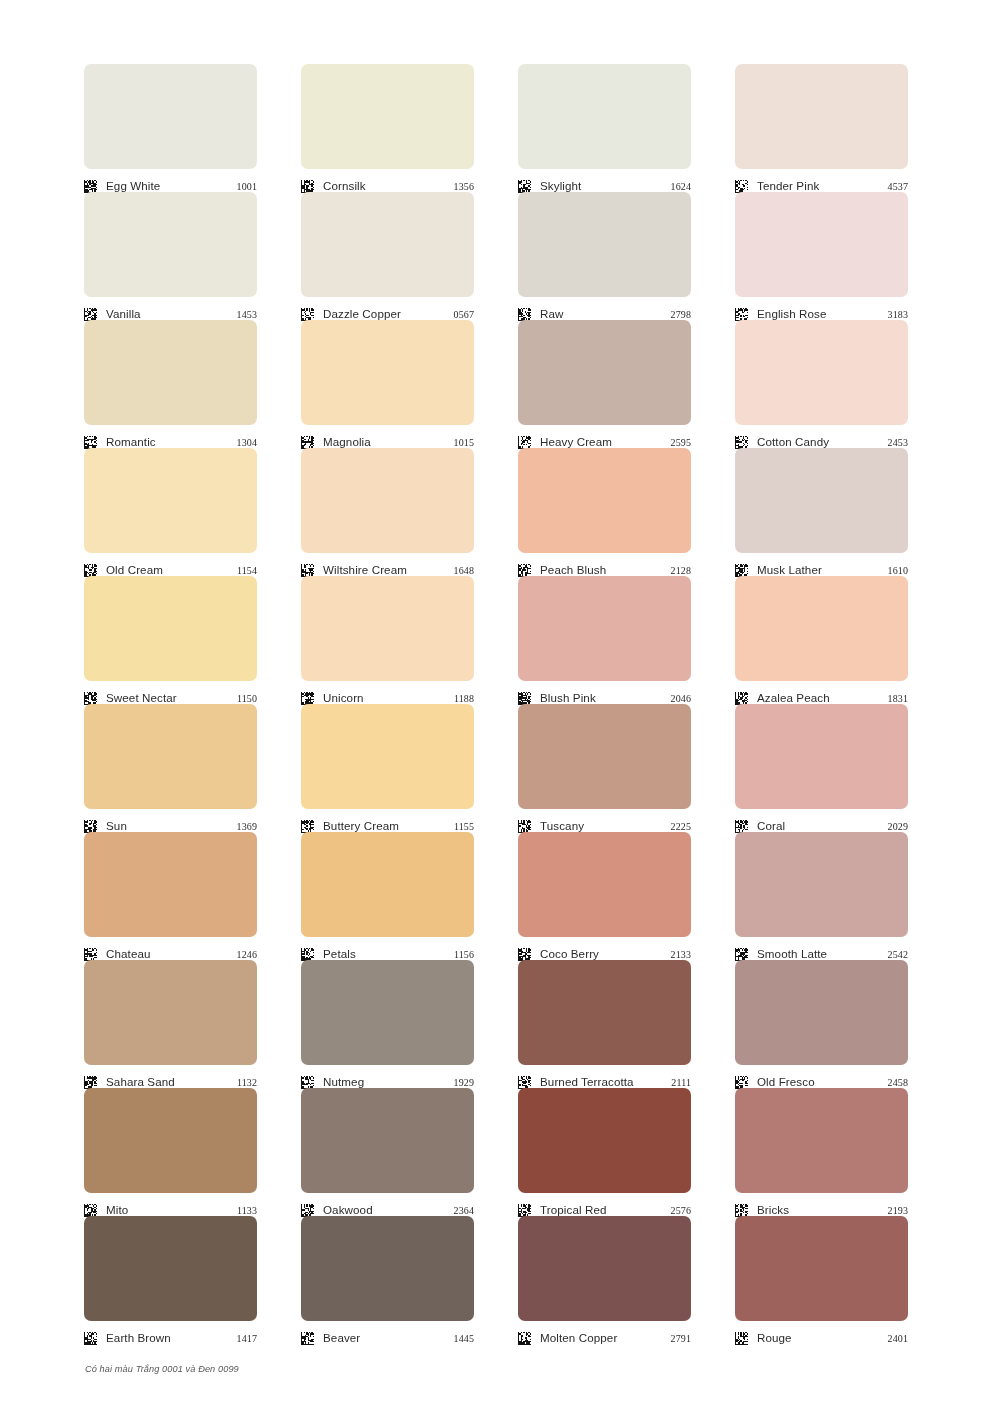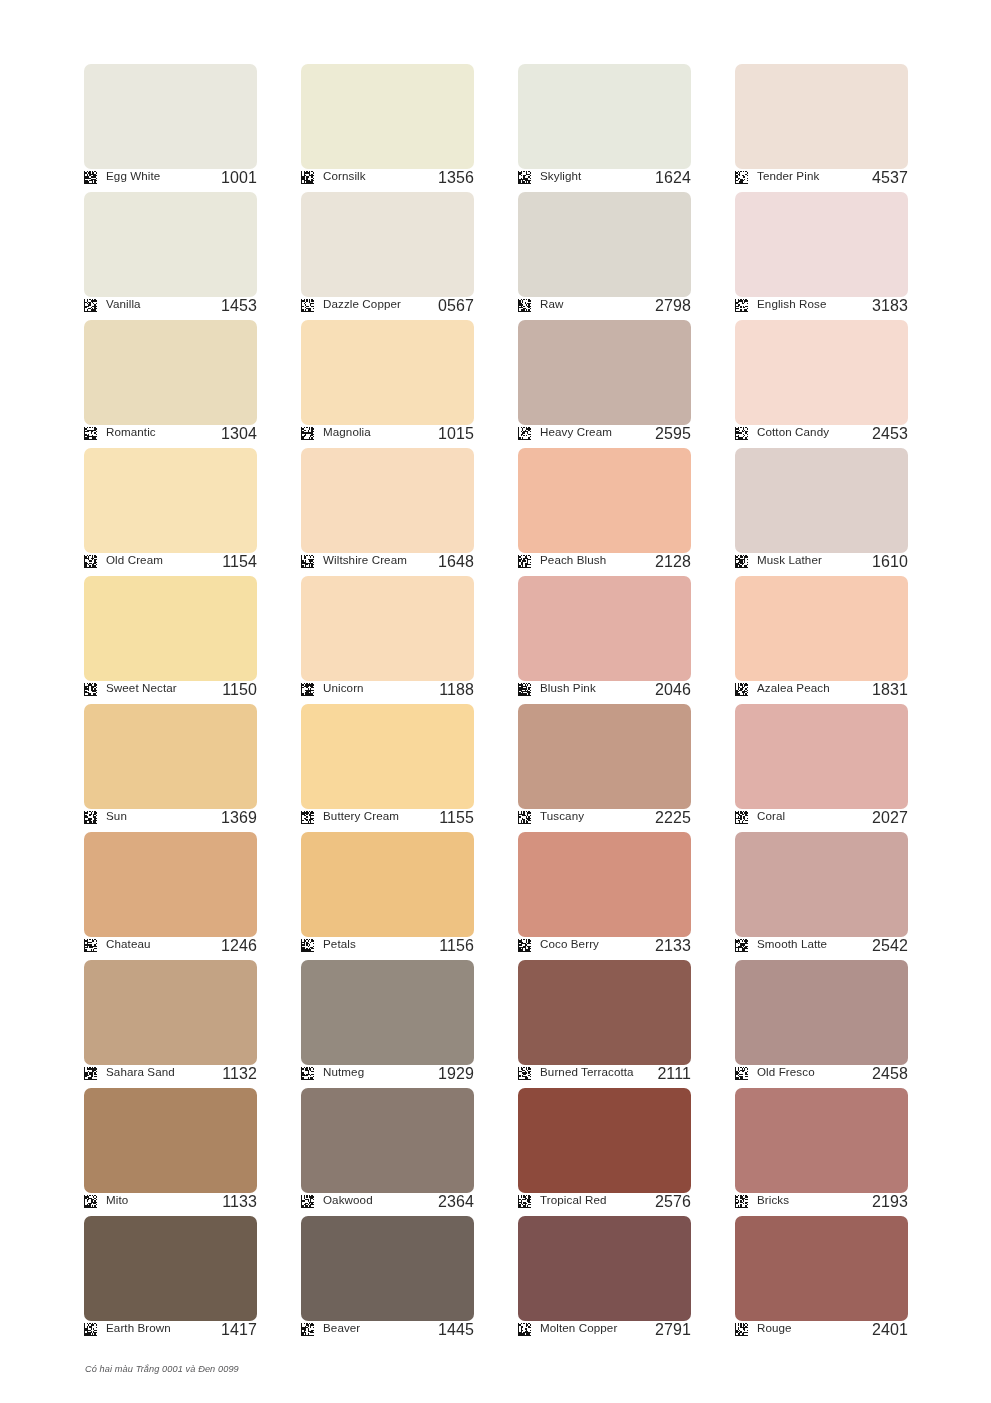--- a/index.html
+++ b/index.html
@@ -45,21 +45,21 @@
   .swatch-chip {
     width: 173px;
     height: 105px;
     border-radius: 7px;
     display: block;
   }
 
   .swatch-label-row {
     height: 23px;
     display: flex;
-    align-items: flex-start;
+    align-items: flex-end;
     padding-top: 1px;
     box-sizing: border-box;
   }
 
   .barcode-icon {
     width: 13px;
     height: 13px;
     flex: 0 0 13px;
     display: block;
     margin-right: 9px;
@@ -69,27 +69,28 @@
   .swatch-name {
     font-size: 11.6px;
     color: #2b2b2b;
     letter-spacing: 0.1px;
     white-space: nowrap;
     flex: 1 1 auto;
     line-height: 1;
   }
 
   .swatch-code {
-    font-size: 16px;
+    font-size: 10px;
     color: #2b2b2b;
     letter-spacing: 0.1px;
     white-space: nowrap;
     flex: 0 0 auto;
     text-align: right;
     line-height: 1;
+    font-family: Liberation Serif, serif;
   }
 
   .footer-note {
     position: absolute;
     left: 85px;
     top: 1364px;
     font-size: 9.2px;
     color: #58585a;
     letter-spacing: 0.1px;
     white-space: nowrap;
@@ -1829,21 +1830,21 @@
                 <rect x="3" y="9" width="1" height="1"></rect>
                 <rect x="4" y="9" width="1" height="1"></rect>
                 <rect x="5" y="9" width="1" height="1"></rect>
                 <rect x="6" y="9" width="1" height="1"></rect>
                 <rect x="7" y="9" width="1" height="1"></rect>
                 <rect x="8" y="9" width="1" height="1"></rect>
                 <rect x="9" y="9" width="1" height="1"></rect>
               </g>
             </svg></span>
           <span class="swatch-name">Coral</span>
-          <span class="swatch-code">2027</span>
+          <span class="swatch-code">2029</span>
         </div>
       </div>
       <div class="swatch-cell">
         <div class="swatch-chip" style="background: rgb(220, 171, 128);"></div>
         <div class="swatch-label-row">
           <span class="barcode-icon"><svg xmlns="http://www.w3.org/2000/svg" viewBox="0 0 10 10" width="13" height="13" shape-rendering="crispEdges">
               <rect width="10" height="10" fill="#ffffff"></rect>
               <g fill="#111111">
                 <rect x="0" y="0" width="1" height="1"></rect>
                 <rect x="2" y="0" width="1" height="1"></rect>

